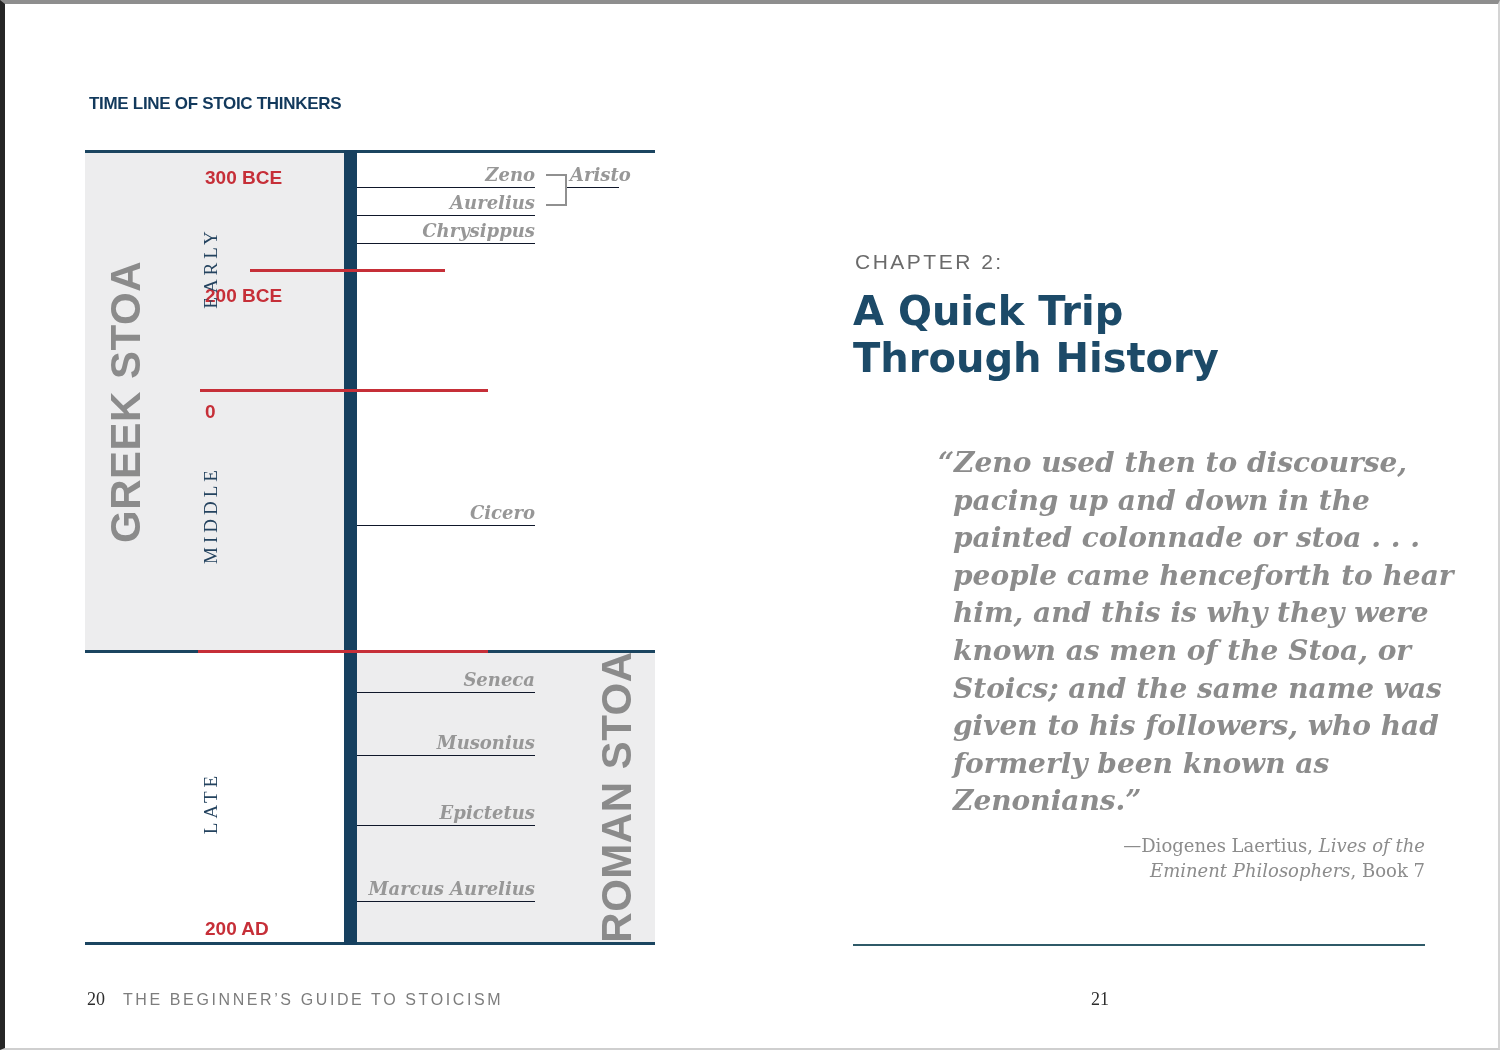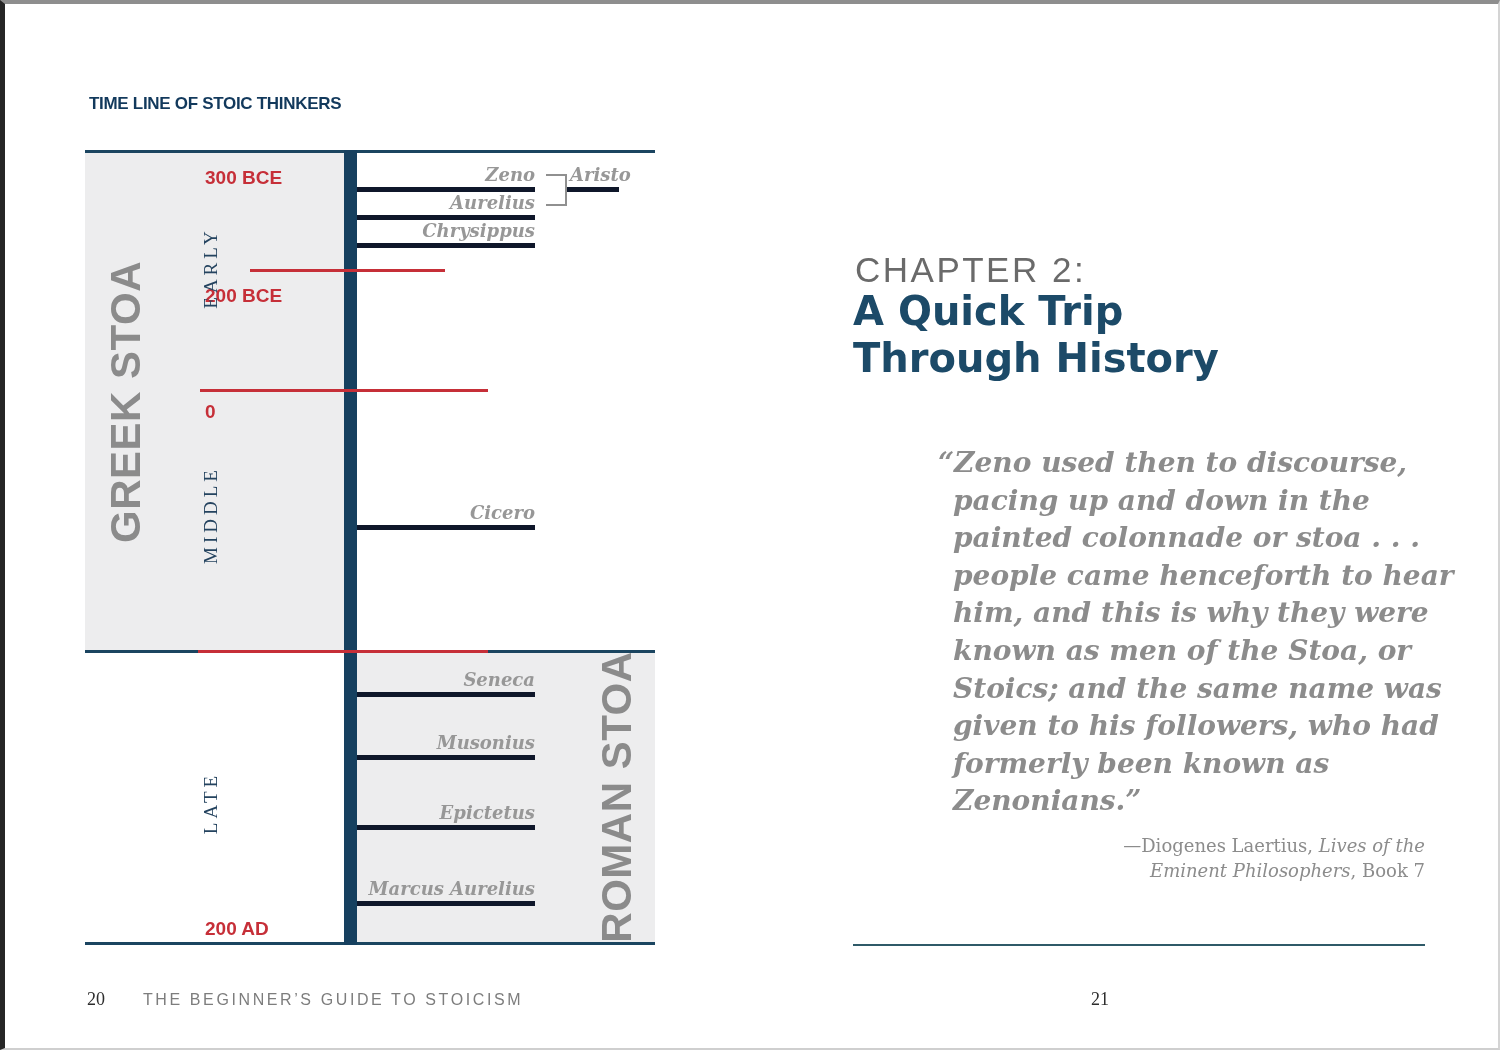--- a/index.html
+++ b/index.html
@@ -49,47 +49,47 @@
     width:300px; height:52px; text-align:center; line-height:52px;
     font-size:42px; font-weight:bold; letter-spacing:0.5px; color:#8b8b8b;
     transform:rotate(-90deg); white-space:nowrap;
   }
   .stoa-greek { left:-109px; top:226px; }
   .stoa-roman { left:382px; top:621px; }
   .thinker {
     left:272px; width:178px; text-align:right;
     font-family:"DejaVu Serif", serif; font-style:italic; font-weight:bold;
     font-size:18px; line-height:20px; color:#979797;
-    border-bottom:5px solid #0f172a; padding-bottom:2px; white-space:nowrap; z-index:5;
+    border-bottom:1px solid #0f172a; padding-bottom:2px; white-space:nowrap; z-index:5;
   }
   .t-zeno { top:15px; }
   .t-cleanthes { top:43px; }
   .t-chrysippus { top:71px; }
   .t-cicero { top:353px; }
   .t-seneca { top:520px; }
   .t-musonius { top:583px; }
   .t-epictetus { top:653px; }
   .t-marcus { top:729px; }
   .t-aristo { left:482px; width:52px; text-align:left; padding-left:3px; top:15px; }
   .bracket-part { background:#909090; z-index:5; }
   .br-top  { left:461px; top:24px; width:21px; height:2px; }
   .br-vert { left:480px; top:24px; width:2px;  height:32px; }
   .br-bot  { left:461px; top:54px; width:21px; height:2px; }
 
-  .footer-left { left:82px; top:985px; display:flex; align-items:baseline; gap:38px; }
+  .footer-left { left:82px; top:985px; display:flex; align-items:baseline; gap:18px; }
   .folio {
     font-family:"Liberation Serif", serif; font-size:18px; color:#2d2d2d;
   }
   .book-title {
     font-size:16px; letter-spacing:2.6px; color:#7d7d7d; white-space:nowrap;
   }
 
   
   .chapter-label {
-    left:850px; top:246px; font-size:35px; letter-spacing:2.5px; color:#6a6a6a;
+    left:850px; top:246px; font-size:21px; letter-spacing:2.5px; color:#6a6a6a;
     white-space:nowrap;
   }
   .chapter-title {
     left:848px; top:284px; font-family:"DejaVu Sans", sans-serif;
     font-size:40px; line-height:47px; font-weight:bold; color:#1c4a68;
     white-space:pre;
   }
   .quote {
     left:933px; top:440px; font-family:"DejaVu Serif", serif;
     font-style:italic; font-weight:bold; font-size:28px; line-height:37.6px;

